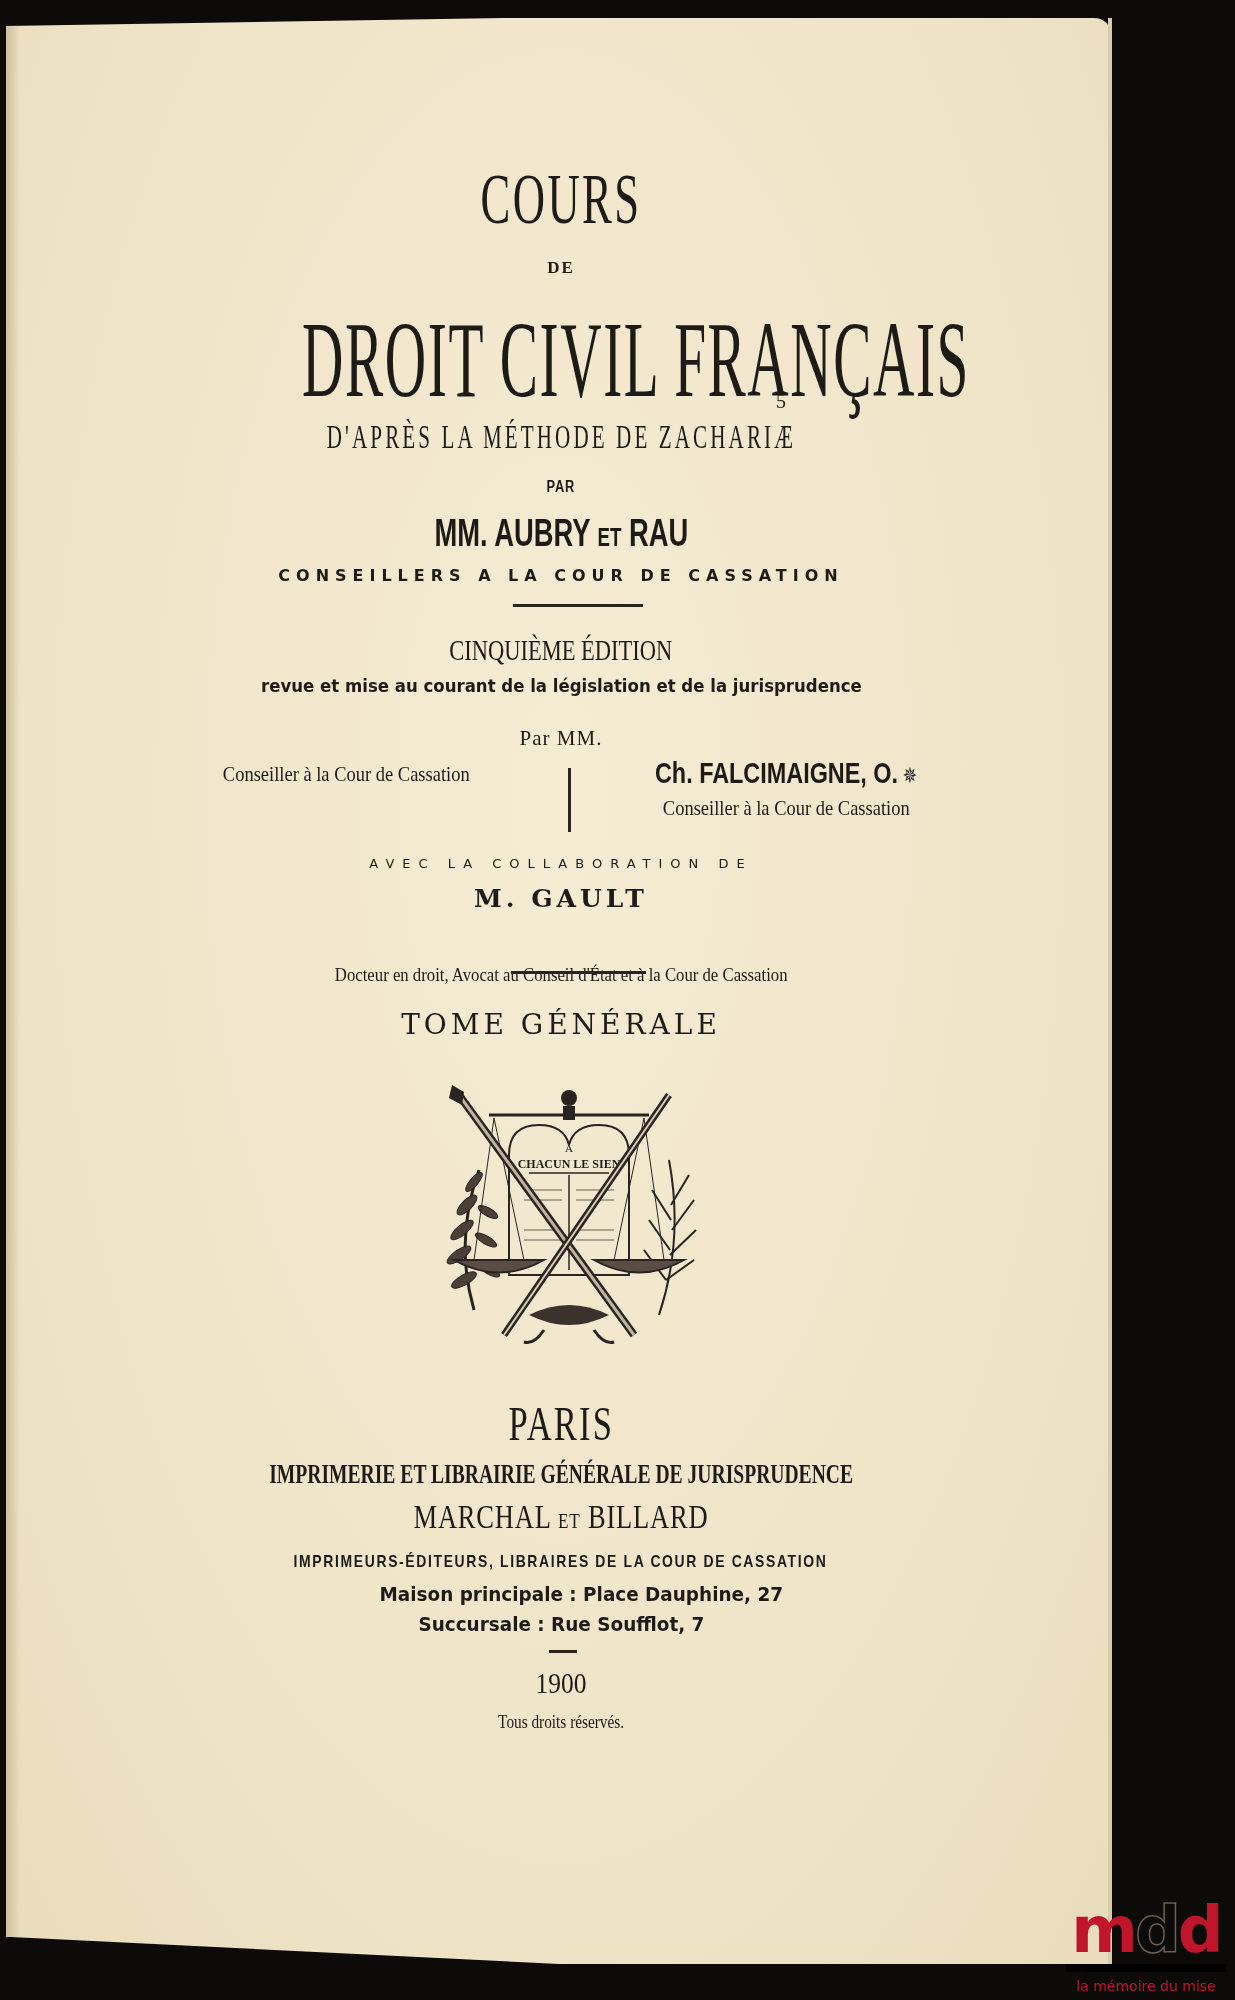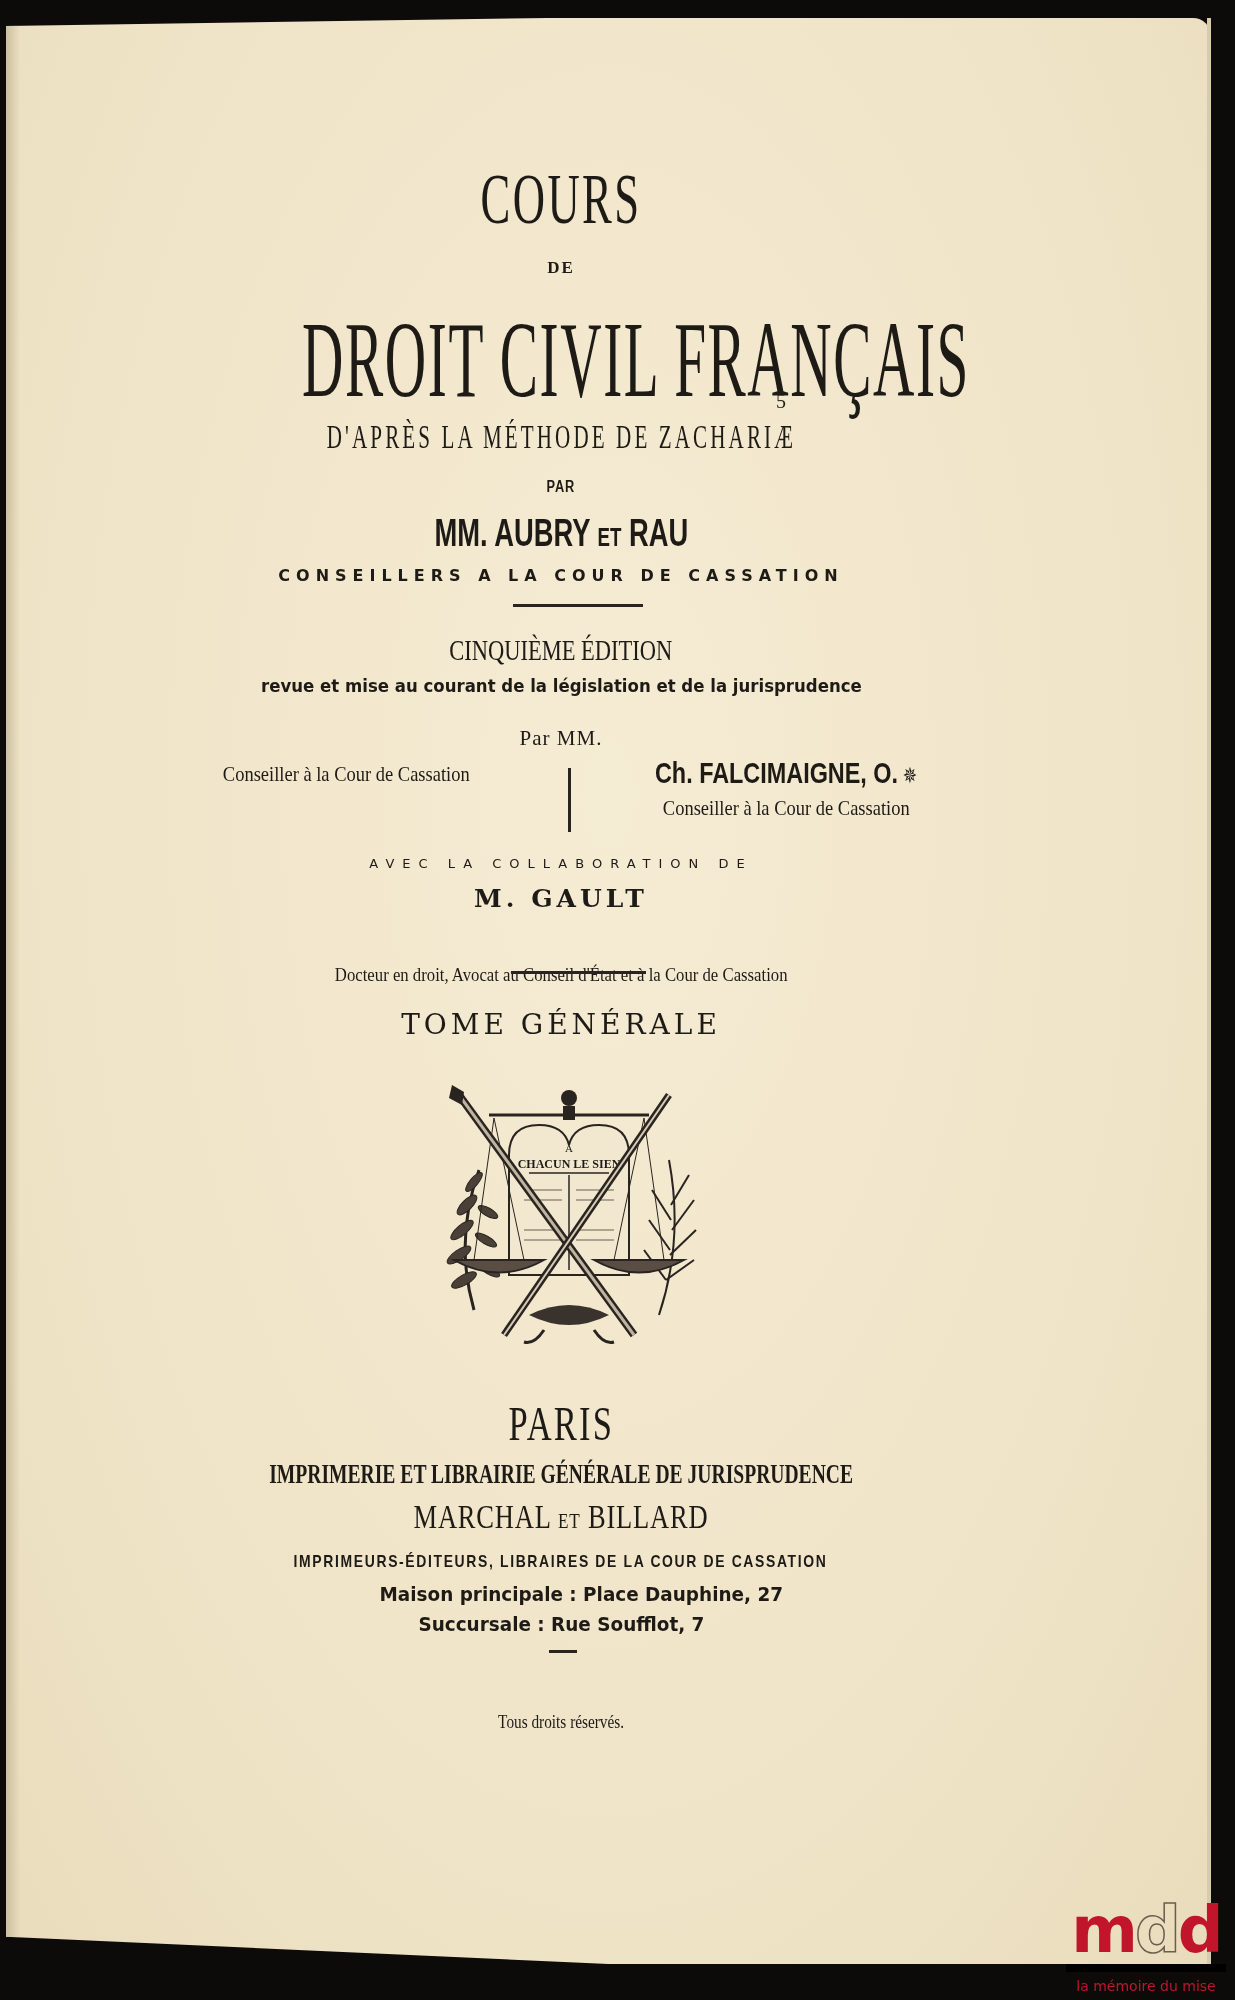--- a/index.html
+++ b/index.html
@@ -6,21 +6,21 @@
   body {
     width: 1235px; height: 2000px; overflow: hidden;
     background: #0d0b0a;
     position: relative;
     font-family: "Liberation Serif", serif;
     color: #1e1a16;
   }
   .page {
     position: absolute;
     left: 6px; top: 18px;
-    width: 1205px; height: 1946px;
+    width: 1106px; height: 1946px;
     background: #f2e8cf;
     background-image:
       radial-gradient(ellipse at 50% 40%, #f5ecd4 0%, #efe3c6 70%, #e9dcbc 100%);
     border-top-right-radius: 18px;
     clip-path: polygon(0 8px, 45% 0, 100% 0, 100% 100%, 50% 100%, 0 98.6%);
   }
   .page-edge-left {
     position: absolute; left: 0; top: 0; width: 14px; height: 100%;
     background: linear-gradient(to right, #cbbf9f, rgba(242,232,207,0));
   }
@@ -208,20 +208,21 @@
     <span class="cond">
       <span>MARCHAL</span>
       <span class="et">ET</span>
       <span>BILLARD</span>
     </span>
   </div>
   <div class="line t-imprim"><span class="cond">IMPRIMEURS-ÉDITEURS, LIBRAIRES DE LA COUR DE CASSATION</span></div>
   <div class="line t-maison"><span class="cond">Maison principale : Place Dauphine, 27</span></div>
   <div class="line t-succ"><span class="cond">Succursale : Rue Soufflot, 7</span></div>
   <div class="rule3"></div>
+  <div class="line t-year"><span class="cond">1900</span></div>
   <div class="line t-droits"><span class="cond">Tous droits réservés.</span></div>
 </div>
 
 <div class="logo">
   <div class="logo-mark"><span>m</span><span class="mid">d</span><span>d</span></div>
   <div class="logo-bar"></div>
   <div class="logo-tag">la mémoire du mise</div>
 </div>
 
 </body></html>

